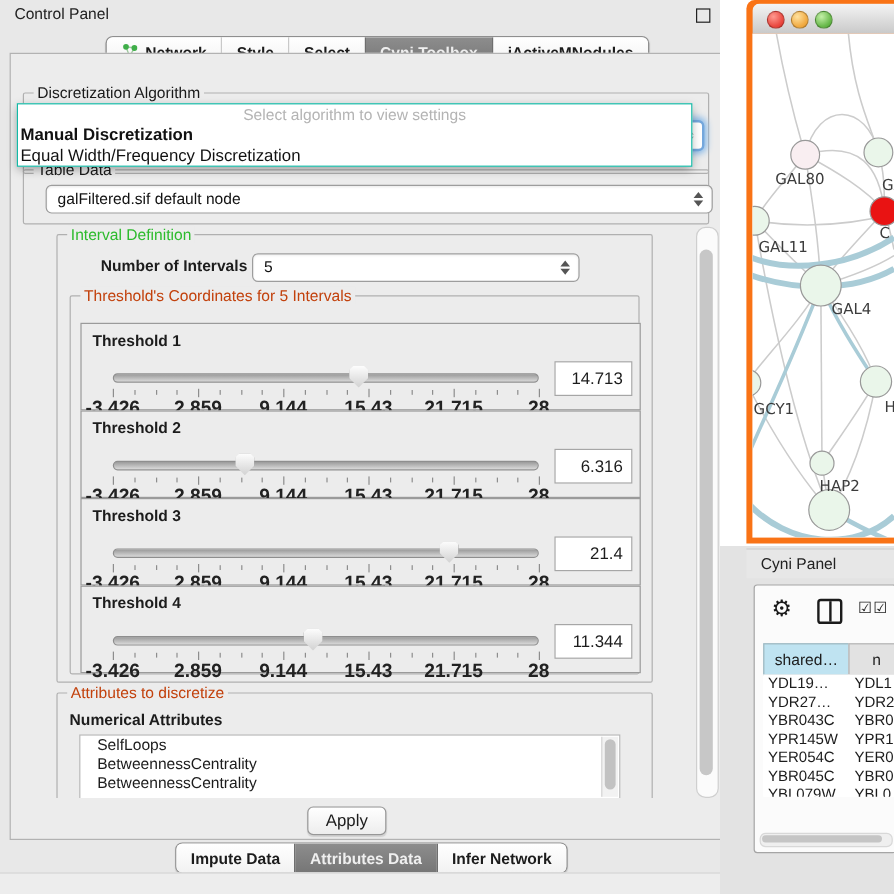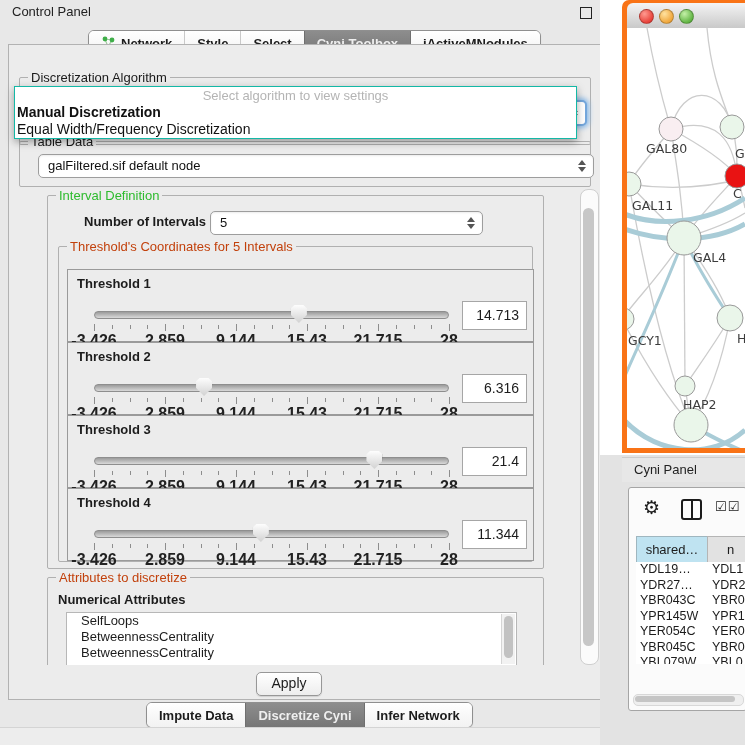--- a/index.html
+++ b/index.html
@@ -383,21 +383,21 @@
     </div>
 
     <div class="apply-btn">Apply</div>
   </div>
 
   <div class="abs segbar bottom-tabs">
     <div class="seg">
         <span>Impute Data</span>
       </div>
     <div class="seg dark">
-        <span>Discretize Cyni</span>
+        <span>Attributes Data</span>
       </div>
     <div class="seg after-dark">
         <span>Infer Network</span>
       </div>
   </div>
   <div class="abs footer-strip"></div>
 
   <div class="abs popup">
     <div class="hint">Select algorithm to view settings</div>
     <div class="opt sel">Manual Discretization</div>

